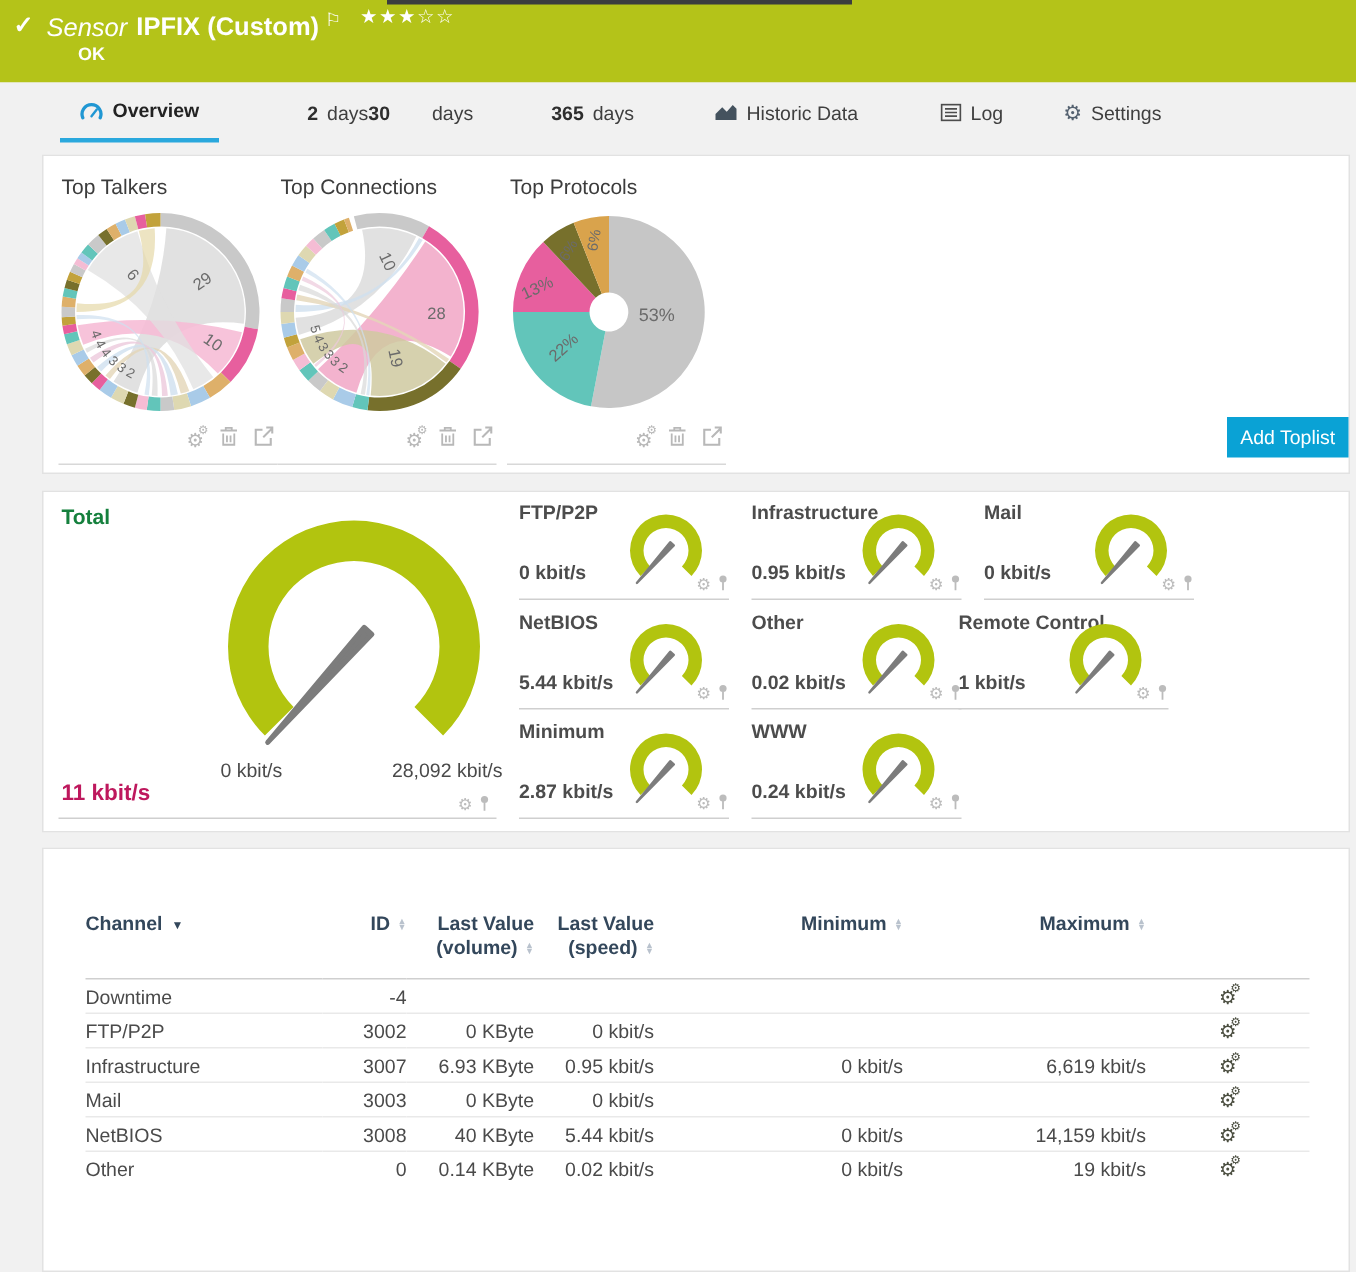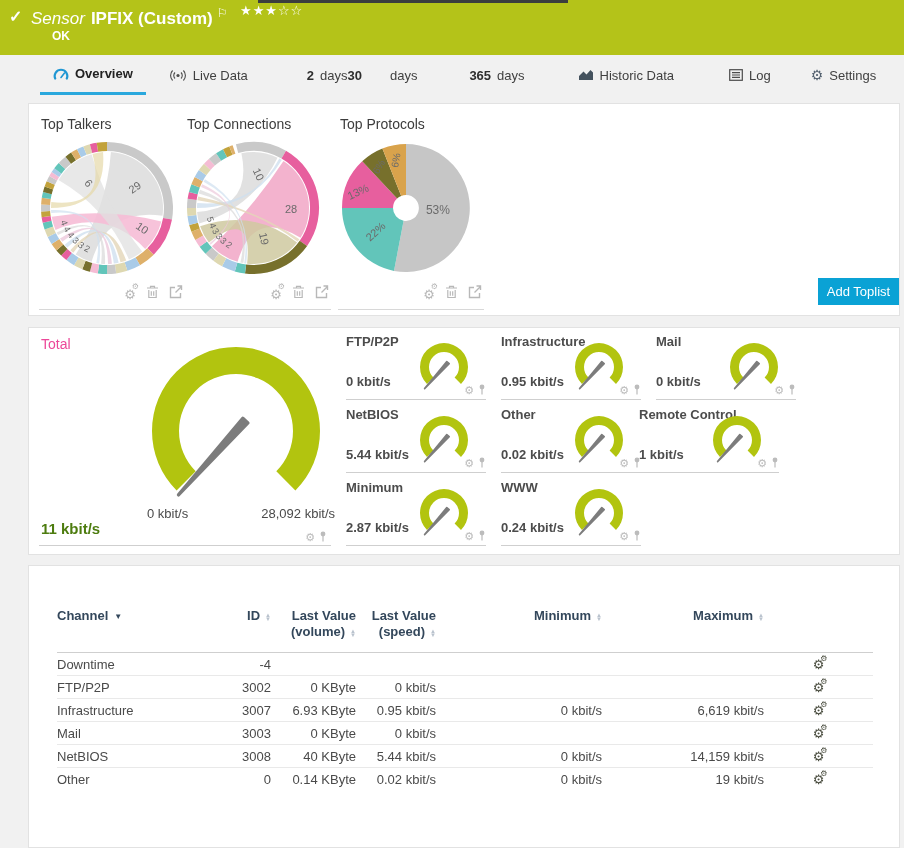--- a/index.html
+++ b/index.html
@@ -37,25 +37,25 @@
   .tl-title{font-size:14px;color:#3c3c3c;margin:2px 0 8px 2px}
   .tl-icons{position:absolute;right:2px;bottom:6px;display:flex;gap:10px;align-items:center;color:#b8b8b8}
   .dgear{position:relative;display:inline-block;line-height:1}
   .dgear .g1{font-size:13px}
   .dgear .g2{font-size:8px;position:absolute;right:-3px;top:-3px}
   #add-toplist{position:absolute;right:0;bottom:10px;width:81px;height:27px;background:#0aa2d5;color:#fff;
      border:none;font-size:13px;font-family:"Liberation Sans",sans-serif;cursor:pointer}
 
   
   #tile-total{position:absolute;left:10px;top:6px;width:292px;height:212px;border-bottom:1px solid #cfcfcf}
-  #total-label{font-size:14px;color:#ec4899;font-weight:normal;margin:2px 0 0 2px}
+  #total-label{font-size:14px;color:#15803d;font-weight:bold;margin:2px 0 0 2px}
   #total-gauge{position:absolute;left:97px;top:9px}
   #total-minmax{position:absolute;left:108px;top:172px;width:188px;display:flex;justify-content:space-between;
      font-size:13px;color:#4a4a4a}
-  #total-value{position:absolute;left:2px;top:186px;font-size:15px;font-weight:bold;color:#4d7c0f}
+  #total-value{position:absolute;left:2px;top:186px;font-size:15px;font-weight:bold;color:#be185d}
   .tile-pins{position:absolute;right:4px;display:flex;gap:4px;align-items:center;color:#bcbcbc}
   #tile-total .tile-pins{top:194px}
   .g-tile{position:absolute;width:140px;height:66px;border-bottom:1px solid #cfcfcf}
   .g-title{font-size:13px;font-weight:bold;color:#4c4c4c}
   .g-value{position:absolute;left:0;top:40px;font-size:13px;font-weight:bold;color:#4c4c4c}
   .g-svg{position:absolute;right:10px;top:6px}
   .g-tile .tile-pins{top:47px;right:0}
   .pins-gear{font-size:11px;line-height:1}
 
   
@@ -88,29 +88,20 @@
 
 <nav id="tabbar">
     <div class="tab active" style="margin-left: 40px;">
       <span class="ticon">
         <svg width="16" height="13" viewBox="0 0 16 13">
           <path d="M2.2,11.5 A6.3,6.3 0 1 1 13.8,11.5" fill="none" stroke="#2097d3" stroke-width="2.2" stroke-linecap="round"></path>
           <path d="M8,10.5 L11.5,6" stroke="#2097d3" stroke-width="1.6" stroke-linecap="round"></path>
         </svg>
       </span>
       <span>Overview</span>
-    </div>
-    <div class="tab" style="margin-left: 23px;">
-      <span class="ticon">
-        <svg width="18" height="13" viewBox="0 0 18 13">
-          <circle cx="9" cy="6.5" r="1.6" fill="#4c4c4c"></circle>
-          <path d="M6,3.5 a4.2,4.2 0 0 0 0,6 M3.6,1.5 a7.2,7.2 0 0 0 0,10 M12,3.5 a4.2,4.2 0 0 1 0,6 M14.4,1.5 a7.2,7.2 0 0 1 0,10" fill="none" stroke="#4c4c4c" stroke-width="1.1"></path>
-        </svg>
-      </span>
-      <span>Live Data</span>
     </div>
     <div class="tab" style="margin-left: 59px;">
       <span class="num">2</span>
       <span>days</span>
     </div>
     <div class="tab" style=" gap: 28px;">
       <span class="num">30</span>
       <span>days</span>
     </div>
     <div class="tab" style="margin-left: 52px;">

